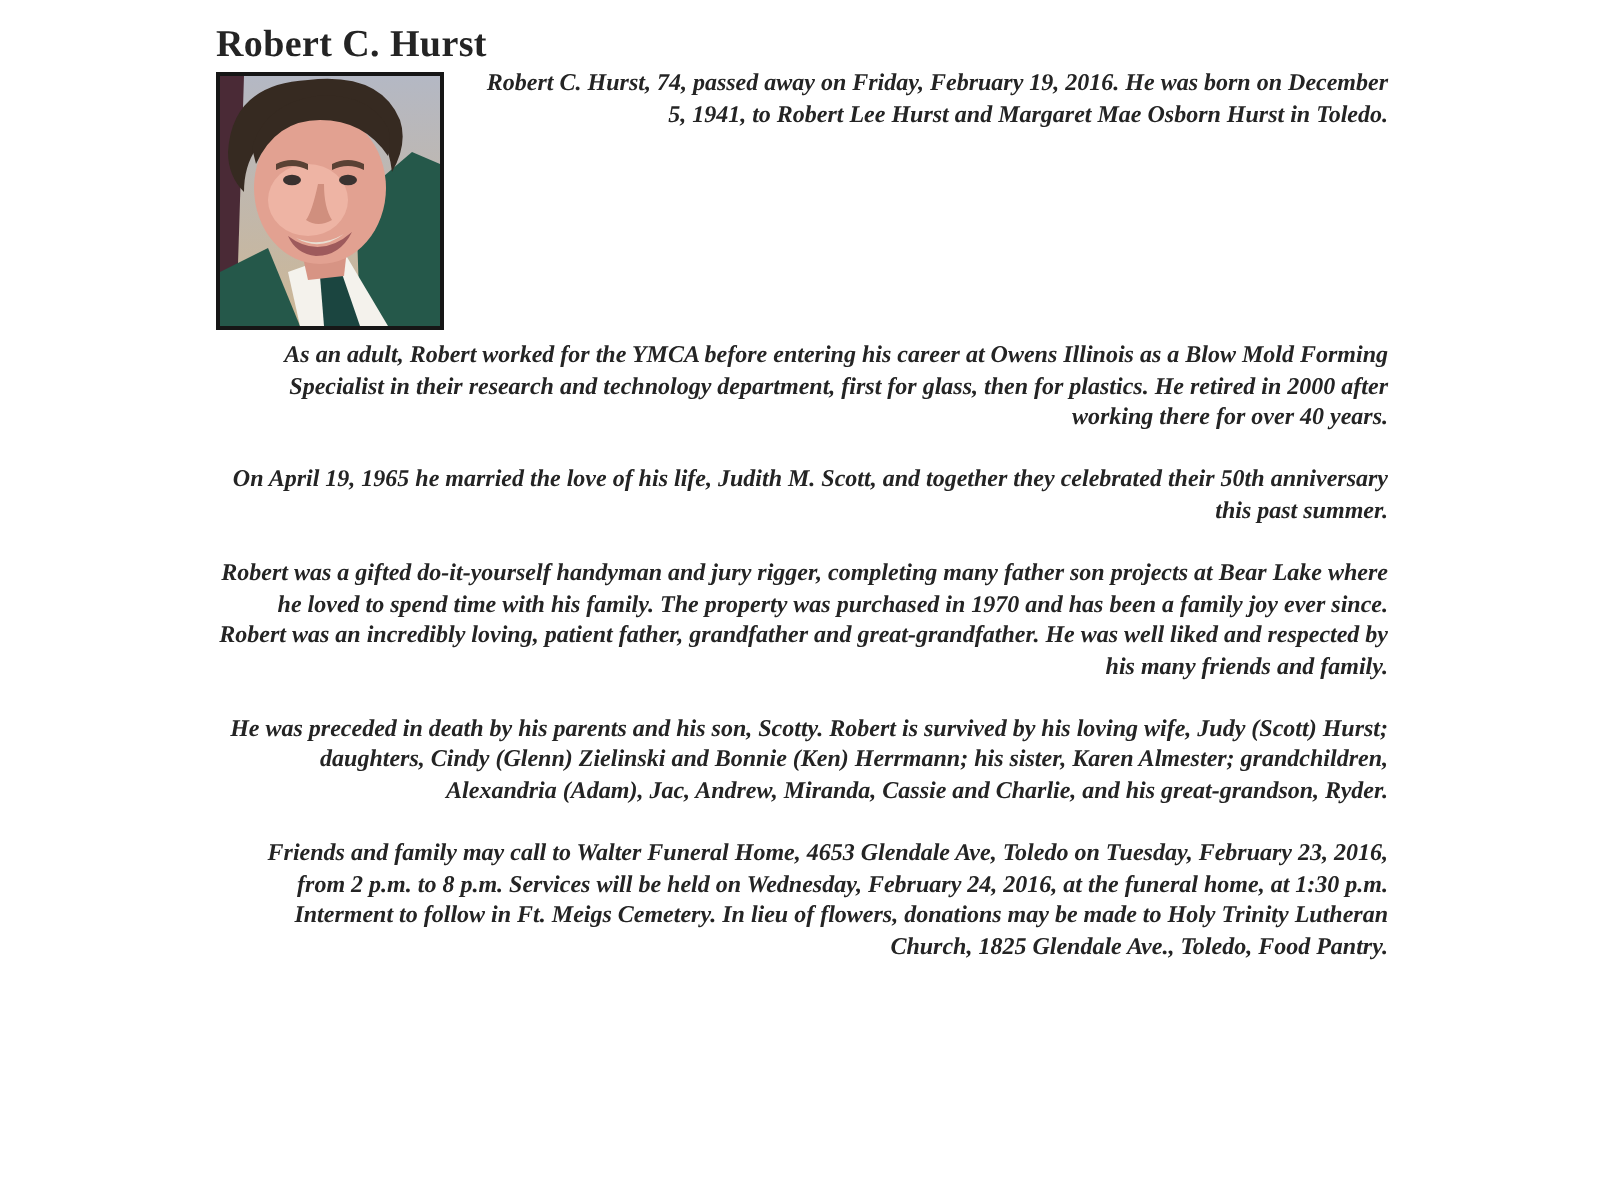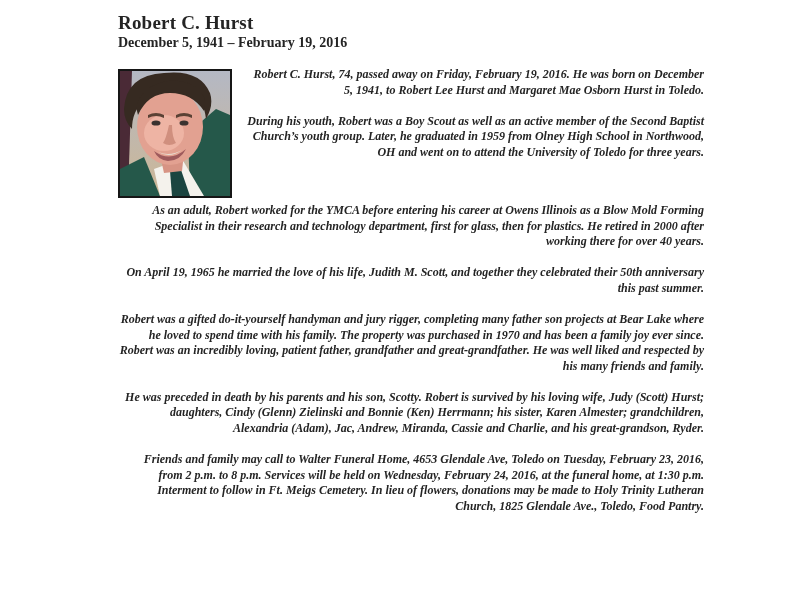--- a/index.html
+++ b/index.html
@@ -4,21 +4,21 @@
 <style>
   html, body { margin: 0; padding: 0; }
   body {
     width: 800px; height: 600px; background: #ffffff; overflow: hidden;
   }
   .page {
     position: relative; width: 800px; height: 600px; background: #ffffff;
     font-family: "Liberation Serif", serif; font-weight: bold; color: #242424;
   }
   .content {
-    position: absolute; left: 118px; top: 12px; width: 586px;
+    position: absolute; left: 108px; top: 12px; width: 586px;
   }
   .title {
     font-size: 19px; line-height: 22px; margin: 0; letter-spacing: 0.2px;
   }
   .dates {
     font-size: 14px; line-height: 17px; margin: 0 0 16px 0;
   }
   .photo-frame {
     float: left; width: 110px; height: 125px;
     border: 2px solid #161616; margin: 2px 13px 5px 0;
@@ -33,21 +33,20 @@
   .para:last-child { margin-bottom: 0; }
   .clear { clear: both; }
 </style>
 </head>
 <body>
 
 <div class="page">
   <div class="content">
 
     <h1 class="title">Robert C. Hurst</h1>
-    <div class="dates">December 5, 1941 – February 19, 2016</div>
 
     <div class="photo-frame">
       <svg width="110" height="125" viewBox="0 0 110 125">
         <defs>
           <linearGradient id="bgGrad" x1="0" y1="0" x2="0" y2="1">
             <stop offset="0" stop-color="#b4b8c4"></stop>
             <stop offset="1" stop-color="#cdb795"></stop>
           </linearGradient>
         </defs>
 
@@ -80,21 +79,20 @@
         <ellipse cx="64" cy="52" rx="4.5" ry="2.6" fill="#3a3230"></ellipse>
 
         <path d="M49,54 Q46,68 43,72 Q49,76 56,72 Q52,66 52,54 Z" fill="#d08f7e"></path>
 
         <path d="M34,80 Q50,92 66,78 Q60,90 48,90 Q38,89 34,80 Z" fill="#9e5a5c"></path>
         <path d="M38,81 Q50,88 62,79 Q50,86 38,81 Z" fill="#e8ded2"></path>
       </svg>
     </div>
 
     <p class="para">Robert C. Hurst, 74, passed away on Friday, February 19, 2016. He was born on December 5, 1941, to Robert Lee Hurst and Margaret Mae Osborn Hurst in Toledo.</p>
-    <p class="para">During his youth, Robert was a Boy Scout as well as an active member of the Second Baptist Church’s youth group. Later, he graduated in 1959 from Olney High School in Northwood, OH and went on to attend the University of Toledo for three years.</p>
     <div class="clear"></div>
     <p class="para">As an adult, Robert worked for the YMCA before entering his career at Owens Illinois as a Blow Mold Forming Specialist in their research and technology department, first for glass, then for plastics. He retired in 2000 after working there for over 40 years.</p>
     <p class="para">On April 19, 1965 he married the love of his life, Judith M. Scott, and together they celebrated their 50th anniversary this past summer.</p>
     <p class="para">Robert was a gifted do-it-yourself handyman and jury rigger, completing many father son projects at Bear Lake where he loved to spend time with his family. The property was purchased in 1970 and has been a family joy ever since. Robert was an incredibly loving, patient father, grandfather and great-grandfather. He was well liked and respected by his many friends and family.</p>
     <p class="para">He was preceded in death by his parents and his son, Scotty. Robert is survived by his loving wife, Judy (Scott) Hurst; daughters, Cindy (Glenn) Zielinski and Bonnie (Ken) Herrmann; his sister, Karen Almester; grandchildren, Alexandria (Adam), Jac, Andrew, Miranda, Cassie and Charlie, and his great-grandson, Ryder.</p>
     <p class="para">Friends and family may call to Walter Funeral Home, 4653 Glendale Ave, Toledo on Tuesday, February 23, 2016, from 2 p.m. to 8 p.m. Services will be held on Wednesday, February 24, 2016, at the funeral home, at 1:30 p.m. Interment to follow in Ft. Meigs Cemetery. In lieu of flowers, donations may be made to Holy Trinity Lutheran Church, 1825 Glendale Ave., Toledo, Food Pantry.</p>
 
   </div>
 </div>
 

